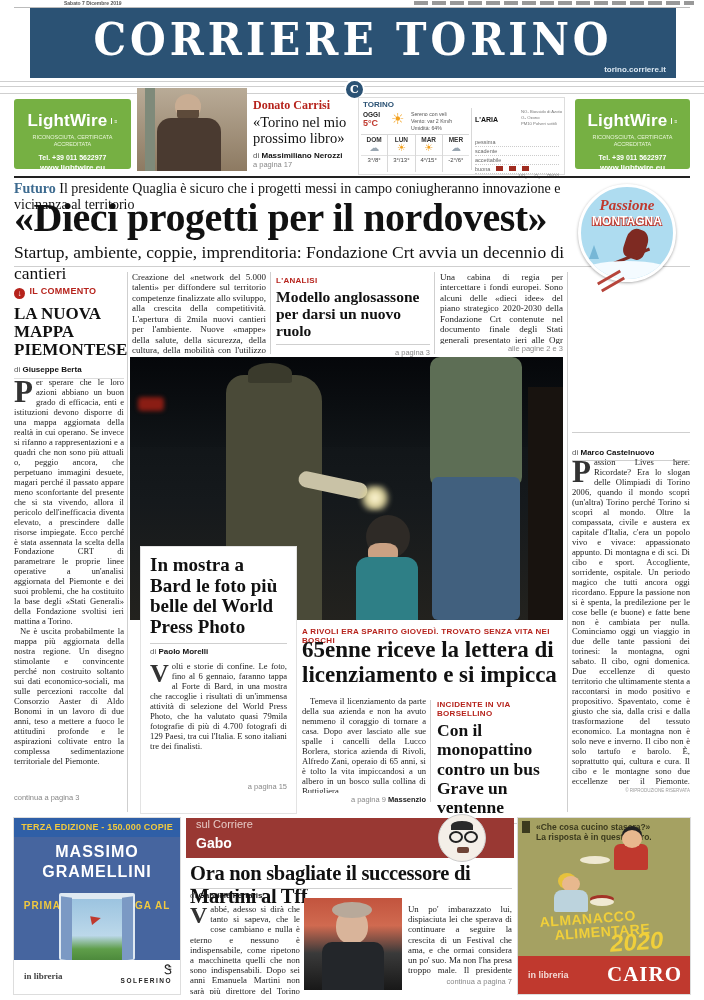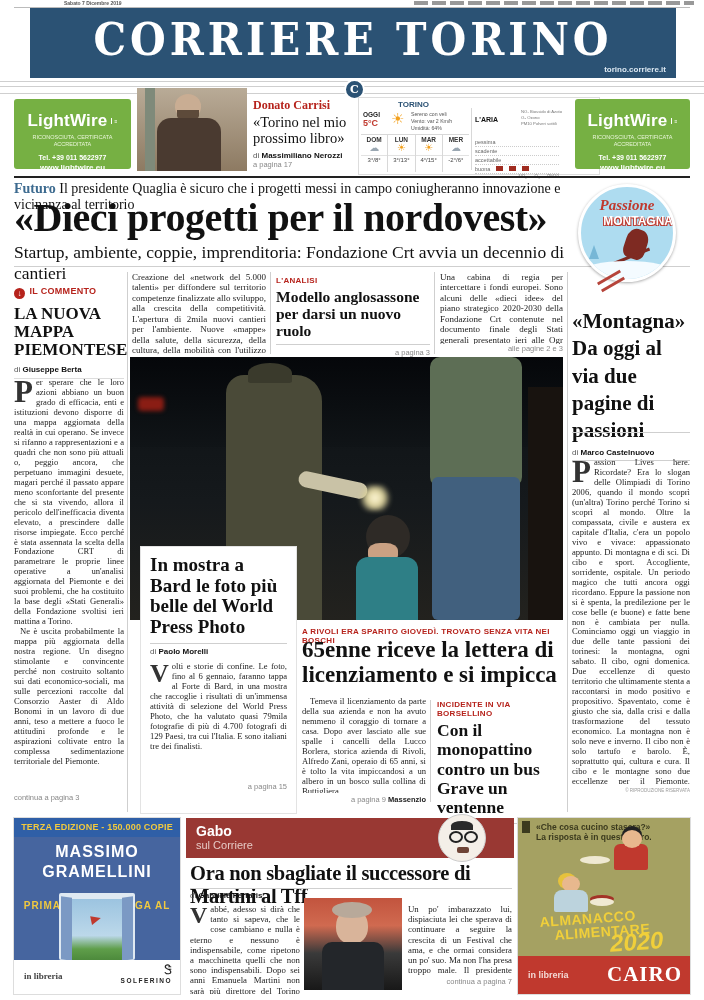--- a/index.html
+++ b/index.html
@@ -63,21 +63,21 @@
     <div class="abs" style="left:8px;top:0;width:10px;height:85px;background:#7f8a7a;"></div>
   </div>
 
   <div class="abs" style="left:253px;top:98px;width:100px;">
     <div class="serif" style="font-weight:bold;color:var(--corriere-red,#b6231c);font-size:12px;">Donato Carrisi</div>
     <div class="serif" style="font-size:14.5px;line-height:1.1;color:#111;margin-top:2px;">«Torino nel mio prossimo libro»</div>
     <div class="by" style="margin-top:4px;"><span>di</span> <b>Massimiliano Nerozzi</b></div>
     <div class="pg">a pagina 17</div>
   </div>
 
-  <div class="abs" style="left:358px;top:97px;width:205px;height:76px;border:1px solid #ddd;background:#fff;padding-left:35px;">
+  <div class="abs" style="left:358px;top:97px;width:205px;height:76px;border:1px solid #ddd;background:#fff;">
     <div style="font-size:8px;font-weight:bold;color:#2b5274;padding:2px 0 1px 4px;">TORINO</div>
     <div class="abs" style="left:4px;top:13px;width:26px;">
       <div style="font-size:6.5px;font-weight:bold;">OGGI</div>
       <div style="font-size:9px;font-weight:bold;color:#c0392e;">5°C</div>
     </div>
     <div class="abs" style="left:32px;top:12px;font-size:15px;color:#f2a01e;">☀</div>
     <div class="abs" style="left:52px;top:13px;width:55px;font-size:5.2px;color:#555;line-height:1.35;">
       <div>Sereno con veli</div>
       <div>Vento: var 2 Km/h</div>
       <div>Umidità: 64%</div>
@@ -132,21 +132,21 @@
   <div class="abs hl" style="left:14px;top:194px;width:560px;font-size:40px;letter-spacing:-.5px;">«Dieci progetti per il nordovest»</div>
   <div class="abs serif" style="left:14px;top:181px;width:560px;font-size:14px;color:#111;">
     <b style="color:var(--futuro-blue,#3c6a8f);">Futuro</b>
     <span>Il presidente Quaglia è sicuro che i progetti messi in campo coniugheranno innovazione e vicinanza al territorio</span>
   </div>
   <div class="abs serif" style="left:14px;top:242px;width:560px;font-size:17.5px;color:#111;">Startup, ambiente, coppie, imprenditoria: Fondazione Crt avvia un decennio di cantieri</div>
   <div class="abs hr" style="left:14px;top:266px;width:676px;"></div>
 
   <div class="abs" style="left:578px;top:184px;width:92px;height:92px;border-radius:50%;background:var(--badge-blue,#aedcf0);border:3px solid #fff;box-shadow:0 1px 3px rgba(0,0,0,.35);overflow:hidden;">
     <div style="text-align:center;font-family:'Liberation Serif',serif;font-style:italic;font-weight:bold;font-size:15px;color:#c0392e;margin-top:10px;">Passione</div>
-    <div style="text-align:right;font-size:12px;font-weight:bold;color:#fff;text-shadow:1px 1px 0 #c0392e,-1px 1px 0 #c0392e;">MONTAGNA</div>
+    <div style="text-align:center;font-size:12px;font-weight:bold;color:#fff;text-shadow:1px 1px 0 #c0392e,-1px 1px 0 #c0392e;">MONTAGNA</div>
     <div class="abs" style="left:44px;top:42px;width:22px;height:30px;background:#7e2a22;border-radius:40% 40% 30% 30%;transform:rotate(18deg);"></div>
     <div class="abs" style="left:30px;top:68px;width:40px;height:3px;background:#7e2a22;transform:rotate(-22deg);"></div>
     <div class="abs" style="left:0;top:74px;width:92px;height:22px;background:#f4fbff;border-radius:50% 50% 0 0;"></div>
     <div class="abs" style="left:8px;top:58px;width:0;height:0;border-left:5px solid transparent;border-right:5px solid transparent;border-bottom:14px solid #77b7d6;"></div>
   </div>
   <div class="abs" style="left:596px;top:276px;width:26px;height:3px;background:#b6443a;transform:rotate(-30deg);"></div>
   <div class="abs" style="left:600px;top:283px;width:26px;height:3px;background:#b6443a;transform:rotate(-30deg);"></div>
 
   <div class="abs" style="left:14px;top:280px;width:110px;">
     <div>
@@ -221,21 +221,20 @@
     <div class="hl" style="font-size:17.5px;line-height:1.1;margin-top:3px;">Con il monopattino contro un bus Grave un ventenne</div>
     <div class="hr" style="margin-top:6px;"></div>
     <div style="margin-top:3px;">
       <span class="by"><span>di</span> <b>Elisa Sola</b></span>
       <span class="pg" style="float:right;">a pagina 7</span>
     </div>
   </div>
 
   <div class="abs vr" style="left:567px;top:272px;height:540px;"></div>
 
-  <div class="abs hl" style="left:572px;top:308px;width:118px;font-size:21px;line-height:1.3;">«Montagna» Da oggi al via due pagine di passioni</div>
   <div class="abs" style="left:572px;top:432px;width:118px;">
     <div class="hr"></div>
     <div class="by" style="margin-top:15px;"><span>di</span> <b>Marco Castelnuovo</b></div>
     <div class="hr" style="margin-top:3px;"></div>
   </div>
   <div class="abs bt" style="left:572px;top:458px;width:118px;height:326px;">
     <span class="dc">P</span>
     <span>assion Lives here. Ricordate? Era lo slogan delle Olimpiadi di Torino 2006, quando il mondo scoprì (un'altra) Torino perché Torino si scoprì al mondo. Oltre la compassata, civile e austera ex capitale d'Italia, c'era un popolo vivo e vivace: appassionato appunto. Di montagna e di sci. Di cibo e sport. Accogliente, sorridente, ospitale. Un periodo magico che tutti ancora oggi ricordano. Eppure la passione non si è spenta, la predilezione per le cose belle (e buone) e fatte bene non è cambiata per nulla. Cominciamo oggi un viaggio in due delle tante passioni dei torinesi: la montagna, ogni sabato. Il cibo, ogni domenica. Due eccellenze di questo territorio che ultimamente stenta a raccontarsi in modo positivo e propositivo. Spaventato, come è giusto che sia, dalla crisi e dalla trasformazione del tessuto economico. La montagna non è solo neve e inverno. Il cibo non è solo tartufo e barolo. È, soprattutto qui, cultura e cura. Il cibo e le montagne sono due eccellenze per il Piemonte. Capaci, tra l'altro, di dare posti di lavoro, e di fare «girare l'economia». E in quanto eccellenze vanno illuminate, difese, valorizzate, comunicate. Con amore e passione. Perché Passion Lives here. Still.</span>
   </div>
   <div class="abs" style="left:572px;top:788px;width:118px;text-align:right;font-size:4.5px;color:#999;">© RIPRODUZIONE RISERVATA</div>
@@ -253,22 +252,22 @@
       </div>
     </div>
     <div style="position:relative;height:34px;background:#fff;">
       <span class="serif" style="position:absolute;left:10px;top:11px;font-size:9px;font-weight:bold;color:#444;">in libreria</span>
       <span class="serif" style="position:absolute;right:8px;top:2px;font-size:13px;color:#222;">Ꮥ</span>
       <span style="position:absolute;right:8px;top:17px;font-size:6.5px;font-weight:bold;letter-spacing:1.5px;color:#222;">SOLFERINO</span>
     </div>
   </div>
 
   <div class="abs" style="left:186px;top:818px;width:328px;height:40px;background:var(--gabo-red,#993833);">
+    <div style="color:#e6c9c5;font-size:11px;padding-left:10px;">sul Corriere</div>
     <div style="color:#fff;font-weight:bold;font-size:14px;padding:5px 0 0 10px;">Gabo</div>
-    <div style="color:#e6c9c5;font-size:11px;padding-left:10px;">sul Corriere</div>
     <div class="abs" style="right:28px;top:-4px;width:46px;height:46px;border-radius:50%;background:#f4efe8;border:1px solid #ccc;overflow:hidden;">
       <div class="abs" style="left:12px;top:6px;width:22px;height:9px;background:#2a2a2a;border-radius:50% 50% 0 0;"></div>
       <div class="abs" style="left:10px;top:16px;width:10px;height:8px;border:2px solid #222;border-radius:50%;"></div>
       <div class="abs" style="left:25px;top:16px;width:10px;height:8px;border:2px solid #222;border-radius:50%;"></div>
       <div class="abs" style="left:18px;top:32px;width:12px;height:6px;background:#6e4436;border-radius:2px;"></div>
     </div>
   </div>
   <div class="abs hl" style="left:190px;top:862px;width:322px;font-size:20.5px;letter-spacing:-.3px;">Ora non sbagliate il successore di Martini al Tff</div>
   <div class="abs" style="left:190px;top:888px;width:322px;">
     <div class="hr"></div>

